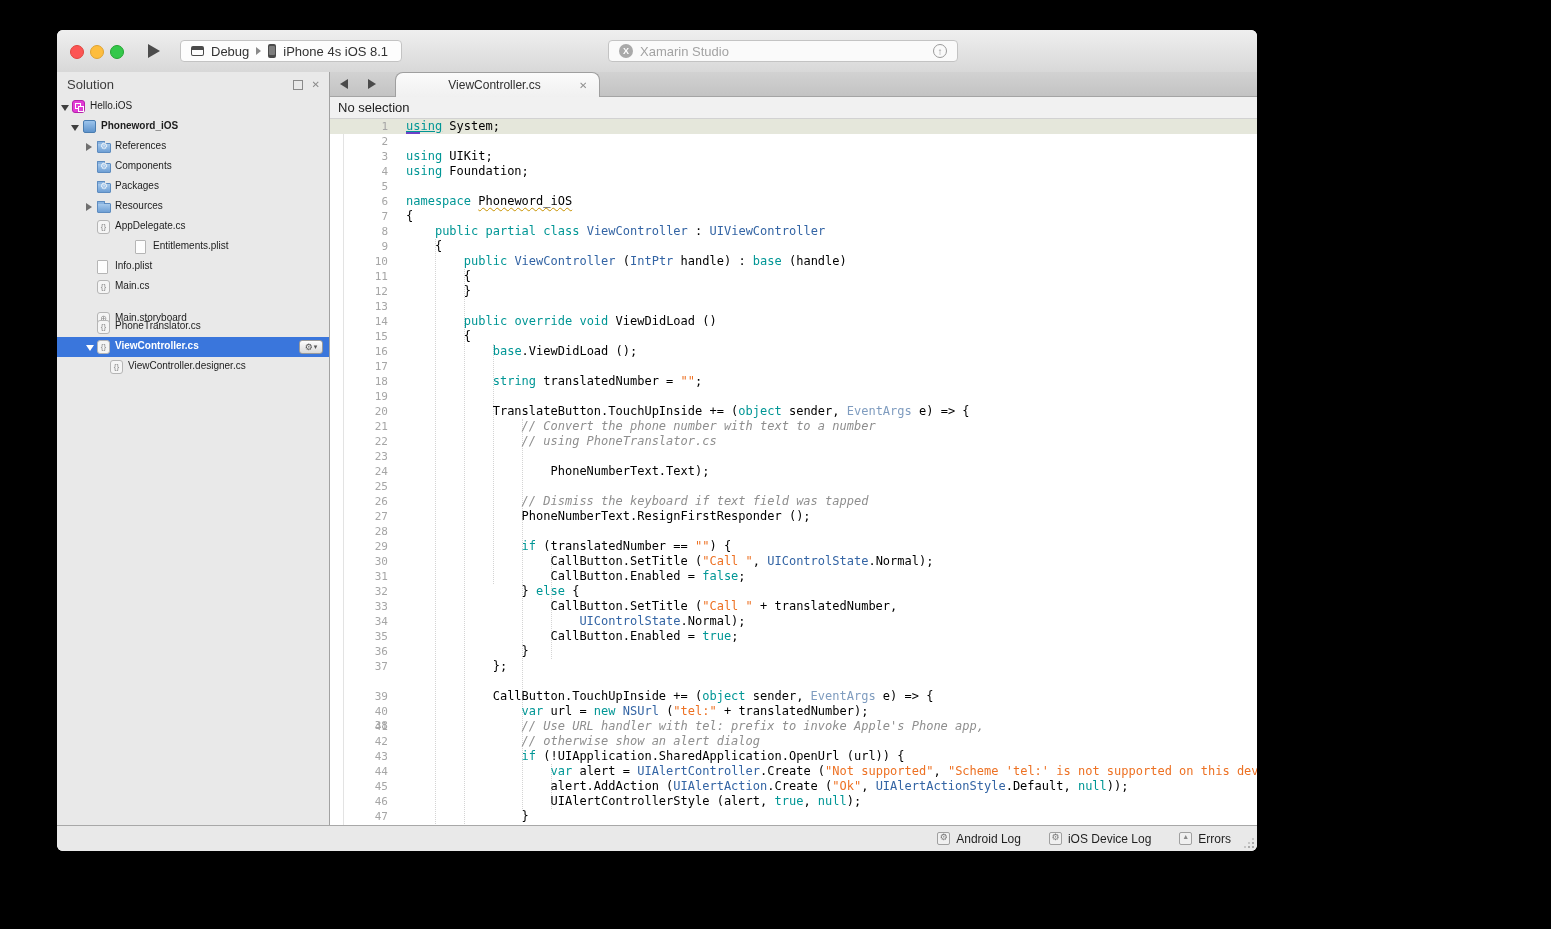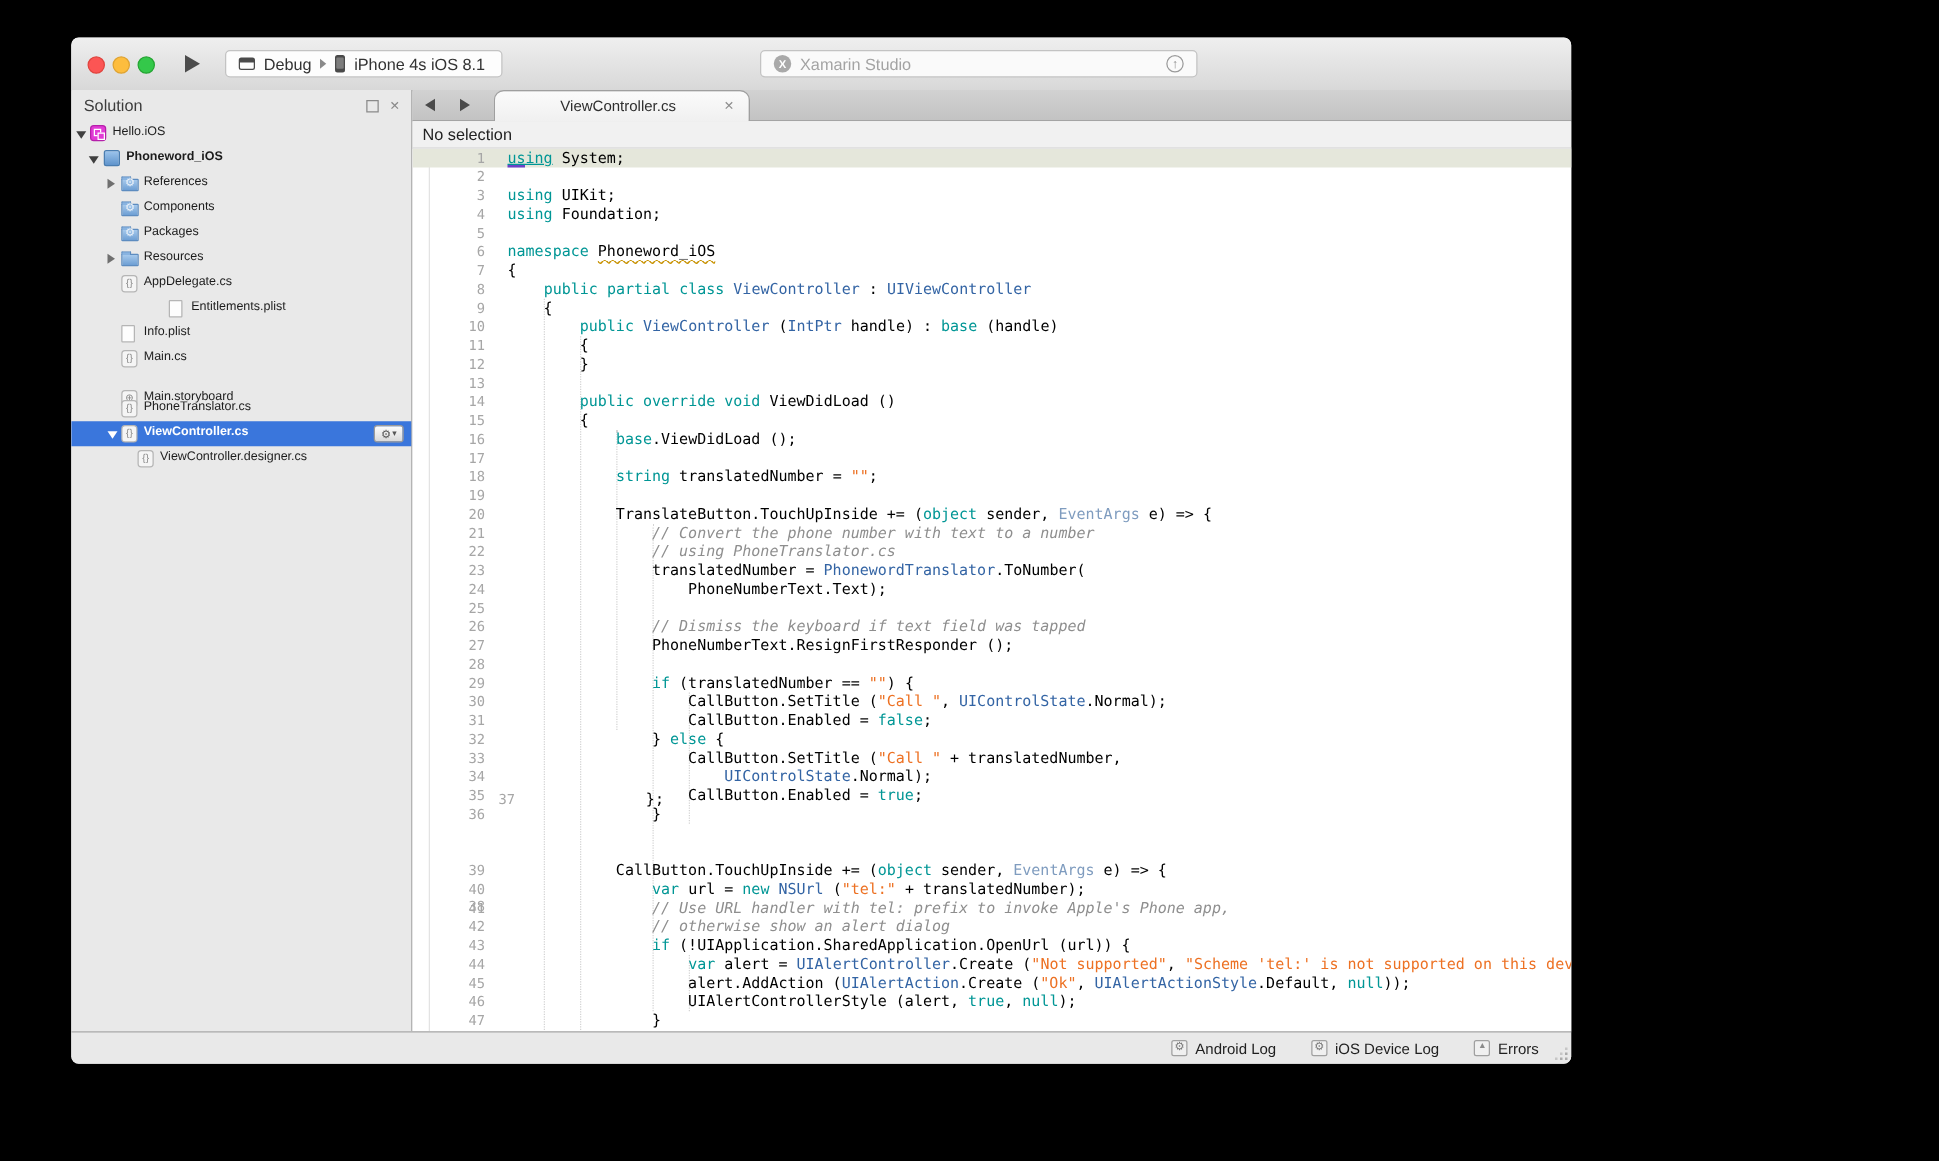--- a/index.html
+++ b/index.html
@@ -263,35 +263,35 @@
         <div class="code-row" style="top: 180px;"><span class="ln">13</span><span class="code"></span></div>
         <div class="code-row" style="top: 195px;"><span class="ln">14</span><span class="code"><span class="tk-pl">        </span><span class="tk-kw">public</span><span class="tk-pl"> </span><span class="tk-kw">override</span><span class="tk-pl"> </span><span class="tk-kw">void</span><span class="tk-pl"> ViewDidLoad ()</span></span></div>
         <div class="code-row" style="top: 210px;"><span class="ln">15</span><span class="code"><span class="tk-pl">        {</span></span></div>
         <div class="code-row" style="top: 225px;"><span class="ln">16</span><span class="code"><span class="tk-pl">            </span><span class="tk-kw">base</span><span class="tk-pl">.ViewDidLoad ();</span></span></div>
         <div class="code-row" style="top: 240px;"><span class="ln">17</span><span class="code"></span></div>
         <div class="code-row" style="top: 255px;"><span class="ln">18</span><span class="code"><span class="tk-pl">            </span><span class="tk-kw">string</span><span class="tk-pl"> translatedNumber = </span><span class="tk-st">""</span><span class="tk-pl">;</span></span></div>
         <div class="code-row" style="top: 270px;"><span class="ln">19</span><span class="code"></span></div>
         <div class="code-row" style="top: 285px;"><span class="ln">20</span><span class="code"><span class="tk-pl">            TranslateButton.TouchUpInside += (</span><span class="tk-kw">object</span><span class="tk-pl"> sender, </span><span class="tk-ty2">EventArgs</span><span class="tk-pl"> e) =&gt; {</span></span></div>
         <div class="code-row" style="top: 300px;"><span class="ln">21</span><span class="code"><span class="tk-cm">                // Convert the phone number with text to a number</span></span></div>
         <div class="code-row" style="top: 315px;"><span class="ln">22</span><span class="code"><span class="tk-cm">                // using PhoneTranslator.cs</span></span></div>
-        <div class="code-row" style="top: 330px;"><span class="ln">23</span><span class="code"><span class="tk-pl">                translatedNumber = </span><span class="tk-ty">PhonewordTranslator</span><span class="tk-pl">.ToNumber(</span></span></div>
+        <div class="code-row" style="top: 330px;"><span class="ln">23</span></div>
         <div class="code-row" style="top: 345px;"><span class="ln">24</span><span class="code"><span class="tk-pl">                    PhoneNumberText.Text);</span></span></div>
         <div class="code-row" style="top: 360px;"><span class="ln">25</span><span class="code"></span></div>
         <div class="code-row" style="top: 375px;"><span class="ln">26</span><span class="code"><span class="tk-cm">                // Dismiss the keyboard if text field was tapped</span></span></div>
         <div class="code-row" style="top: 390px; padding-left: 36px;"><span class="ln">27</span><span class="code"><span class="tk-pl">                PhoneNumberText.ResignFirstResponder ();</span></span></div>
         <div class="code-row" style="top: 405px;"><span class="ln">28</span><span class="code"></span></div>
         <div class="code-row" style="top: 420px;"><span class="ln">29</span><span class="code"><span class="tk-pl">                </span><span class="tk-kw">if</span><span class="tk-pl"> (translatedNumber == </span><span class="tk-st">""</span><span class="tk-pl">) {</span></span></div>
         <div class="code-row" style="top: 435px;"><span class="ln">30</span><span class="code"><span class="tk-pl">                    CallButton.SetTitle (</span><span class="tk-st">"Call "</span><span class="tk-pl">, </span><span class="tk-ty">UIControlState</span><span class="tk-pl">.Normal);</span></span></div>
         <div class="code-row" style="top: 450px;"><span class="ln">31</span><span class="code"><span class="tk-pl">                    CallButton.Enabled = </span><span class="tk-kw">false</span><span class="tk-pl">;</span></span></div>
         <div class="code-row" style="top: 465px;"><span class="ln">32</span><span class="code"><span class="tk-pl">                } </span><span class="tk-kw">else</span><span class="tk-pl"> {</span></span></div>
         <div class="code-row" style="top: 480px;"><span class="ln">33</span><span class="code"><span class="tk-pl">                    CallButton.SetTitle (</span><span class="tk-st">"Call "</span><span class="tk-pl"> + translatedNumber,</span></span></div>
         <div class="code-row" style="top: 495px;"><span class="ln">34</span><span class="code"><span class="tk-pl">                        </span><span class="tk-ty">UIControlState</span><span class="tk-pl">.Normal);</span></span></div>
         <div class="code-row" style="top: 510px;"><span class="ln">35</span><span class="code"><span class="tk-pl">                    CallButton.Enabled = </span><span class="tk-kw">true</span><span class="tk-pl">;</span></span></div>
         <div class="code-row" style="top: 525px;"><span class="ln">36</span><span class="code"><span class="tk-pl">                }</span></span></div>
-        <div class="code-row" style="top: 513px; margin-left: 24px;"><span class="ln">37</span><span class="code"><span class="tk-pl">            };</span></span></div>
+        <div class="code-row" style="top: 540px;"><span class="ln">37</span><span class="code"><span class="tk-pl">            };</span></span></div>
         <div class="code-row" style="top: 555px; margin-top: 44px;"><span class="ln">38</span><span class="code"></span></div>
         <div class="code-row" style="top: 570px;"><span class="ln">39</span><span class="code"><span class="tk-pl">            CallButton.TouchUpInside += (</span><span class="tk-kw">object</span><span class="tk-pl"> sender, </span><span class="tk-ty2">EventArgs</span><span class="tk-pl"> e) =&gt; {</span></span></div>
         <div class="code-row" style="top: 585px;"><span class="ln">40</span><span class="code"><span class="tk-pl">                </span><span class="tk-kw">var</span><span class="tk-pl"> url = </span><span class="tk-kw">new</span><span class="tk-pl"> </span><span class="tk-ty">NSUrl</span><span class="tk-pl"> (</span><span class="tk-st">"tel:"</span><span class="tk-pl"> + translatedNumber);</span></span></div>
         <div class="code-row" style="top: 600px;"><span class="ln">41</span><span class="code"><span class="tk-cm">                // Use URL handler with tel: prefix to invoke Apple's Phone app,</span></span></div>
         <div class="code-row" style="top: 615px;"><span class="ln">42</span><span class="code"><span class="tk-cm">                // otherwise show an alert dialog</span></span></div>
         <div class="code-row" style="top: 630px;"><span class="ln">43</span><span class="code"><span class="tk-pl">                </span><span class="tk-kw">if</span><span class="tk-pl"> (!UIApplication.SharedApplication.OpenUrl (url)) {</span></span></div>
         <div class="code-row" style="top: 645px;"><span class="ln">44</span><span class="code"><span class="tk-pl">                    </span><span class="tk-kw">var</span><span class="tk-pl"> alert = </span><span class="tk-ty">UIAlertController</span><span class="tk-pl">.Create (</span><span class="tk-st">"Not supported"</span><span class="tk-pl">, </span><span class="tk-st">"Scheme 'tel:' is not supported on this device"</span><span class="tk-pl">, </span><span class="tk-ty">UIAlertControllerStyle</span></span></div>
         <div class="code-row" style="top: 660px;"><span class="ln">45</span><span class="code"><span class="tk-pl">                    alert.AddAction (</span><span class="tk-ty">UIAlertAction</span><span class="tk-pl">.Create (</span><span class="tk-st">"Ok"</span><span class="tk-pl">, </span><span class="tk-ty">UIAlertActionStyle</span><span class="tk-pl">.Default, </span><span class="tk-kw">null</span><span class="tk-pl">));</span></span></div>
         <div class="code-row" style="top: 675px;"><span class="ln">46</span><span class="code"><span class="tk-pl">                    UIAlertControllerStyle (alert, </span><span class="tk-kw">true</span><span class="tk-pl">, </span><span class="tk-kw">null</span><span class="tk-pl">);</span></span></div>
         <div class="code-row" style="top: 690px;"><span class="ln">47</span><span class="code"><span class="tk-pl">                }</span></span></div>

